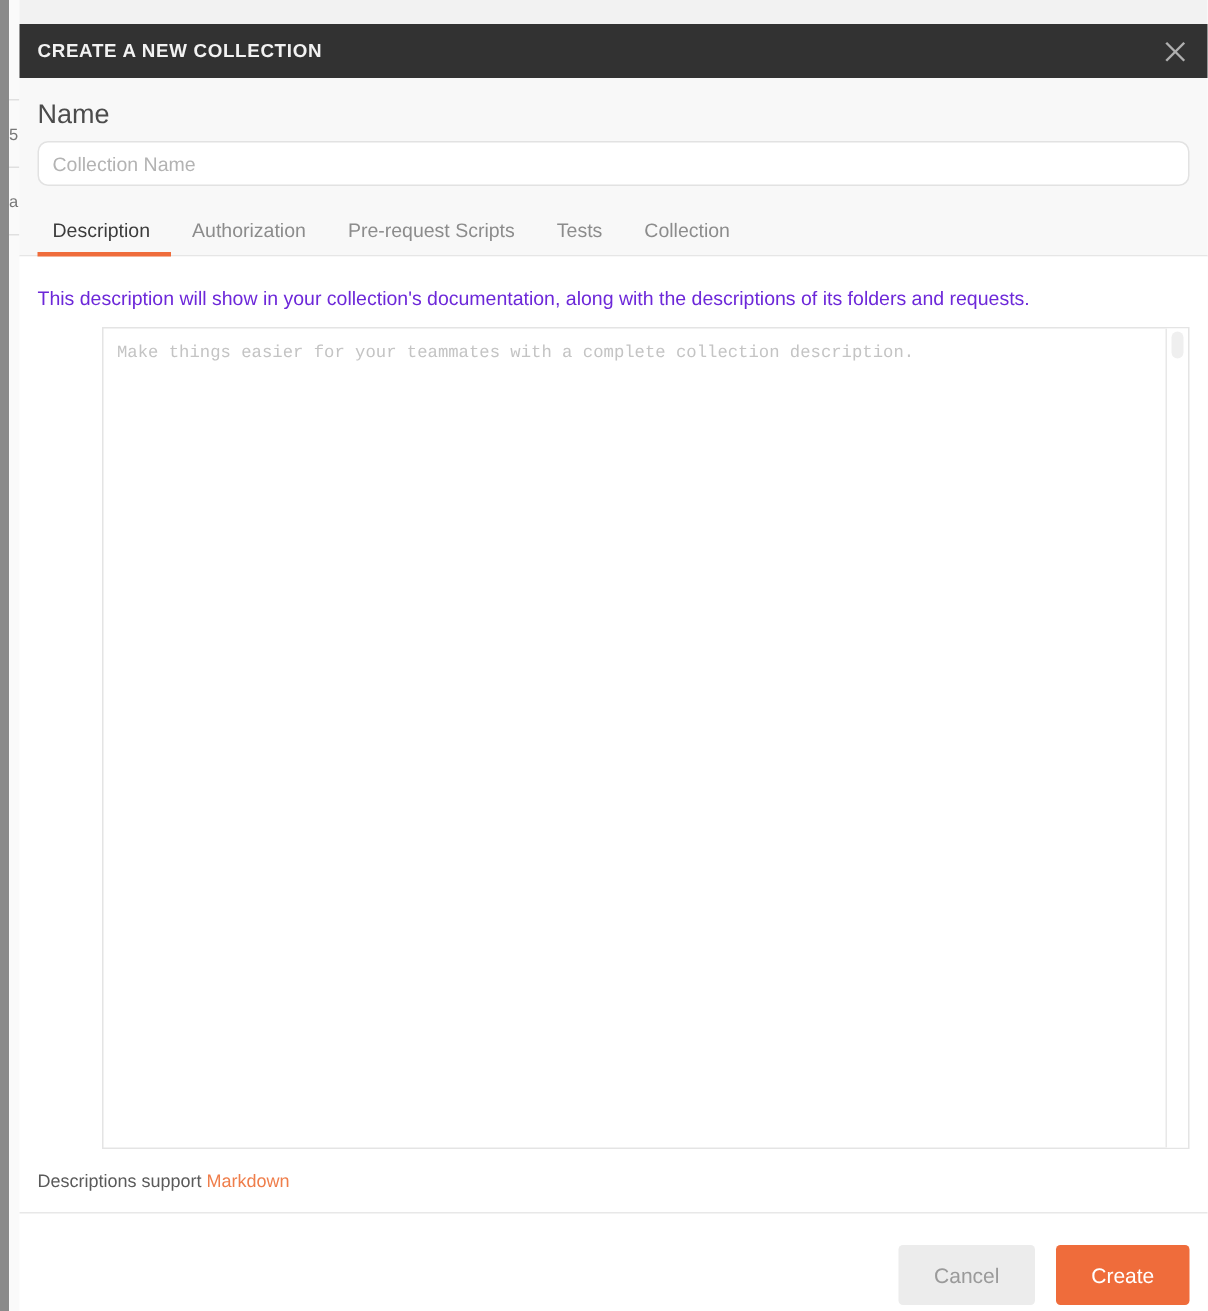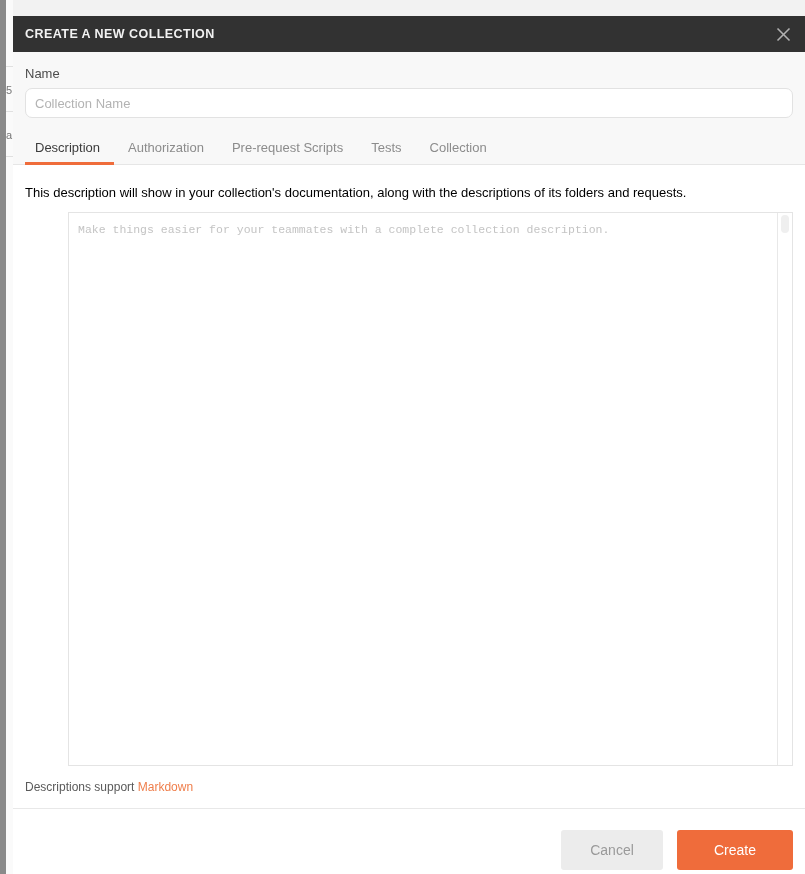--- a/index.html
+++ b/index.html
@@ -101,21 +101,21 @@
 
   
   .modal-upper {
     background: #f8f8f8;
     padding: 0;
   }
   .field-block {
     padding: 14px 12px 0 12px;
   }
   .field-label {
-    font-size: 13px;
+    font-size: 18px;
     color: #4c4c4c;
     margin-bottom: 7px;
   }
   .name-input {
     display: block;
     box-sizing: border-box;
     width: 100%;
     height: 30px;
     padding: 0 9px;
     border: 1px solid #e2e2e2;
@@ -159,21 +159,21 @@
   .modal-body {
     flex: 1 1 auto;
     background: #ffffff;
     padding: 0 12px;
     display: flex;
     flex-direction: column;
     min-height: 0;
   }
   .helper-text {
     font-size: 13px;
-    color: #000000;
+    color: #6d28d9;
     padding: 20px 0 12px 0;
   }
   .textarea-wrap {
     flex: 1 1 auto;
     position: relative;
     border: 1px solid #e4e4e4;
     background: #ffffff;
     min-height: 0;
     display: flex;
     margin-left: 43px;
@@ -235,27 +235,27 @@
     border-radius: 3px;
     font-size: 14px;
     font-family: "Liberation Sans", sans-serif;
     cursor: pointer;
     height: 40px;
     outline: none;
   }
   .btn-cancel {
     background: #ececec;
     color: #9a9a9a;
-    width: 102px;
+    width: 91px;
     margin-right: 14px;
   }
   .btn-create {
     background: #ef6c3b;
     color: #ffffff;
-    width: 116px;
+    width: 89px;
   }
 </style>
 </head>
 <body>
 
 <div id="app-background">
   <div class="bg-scroll-rail">
     <div class="bg-scroll-thumb"></div>
   </div>
   <div class="bg-strip"></div>

